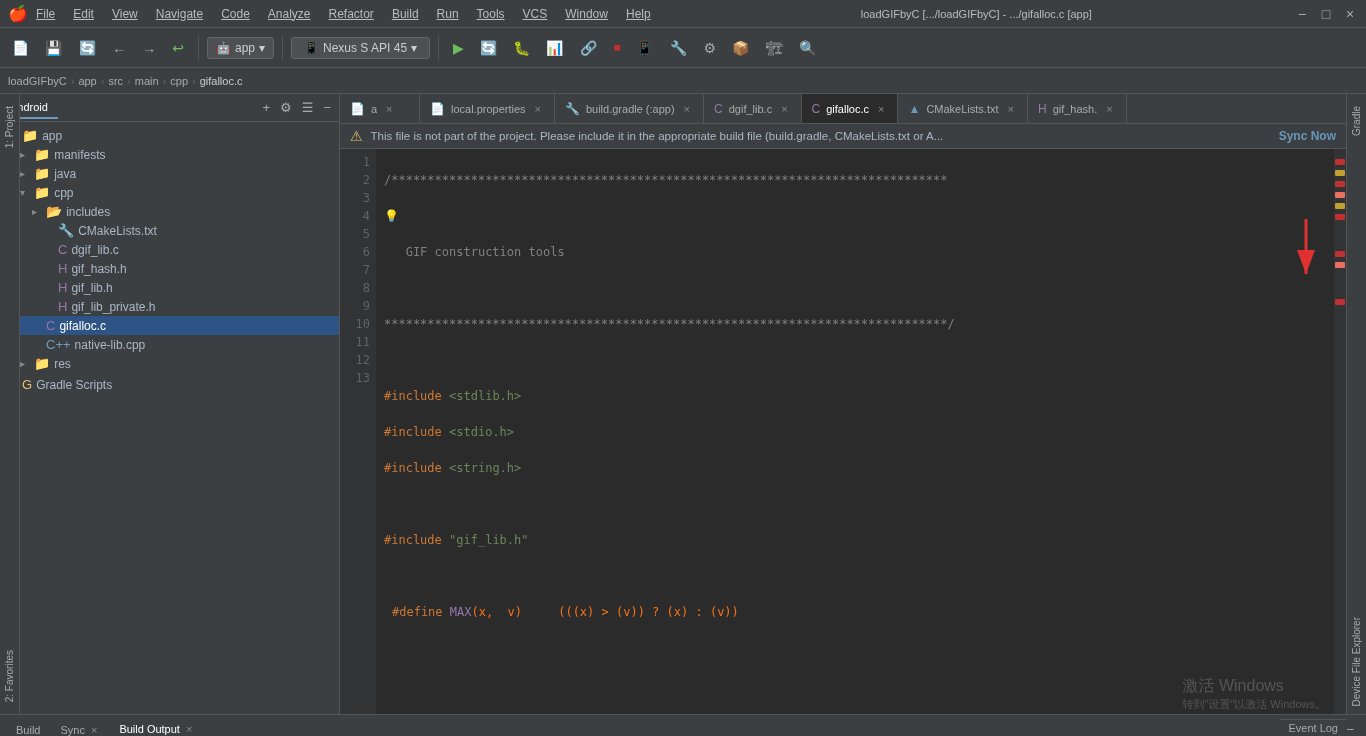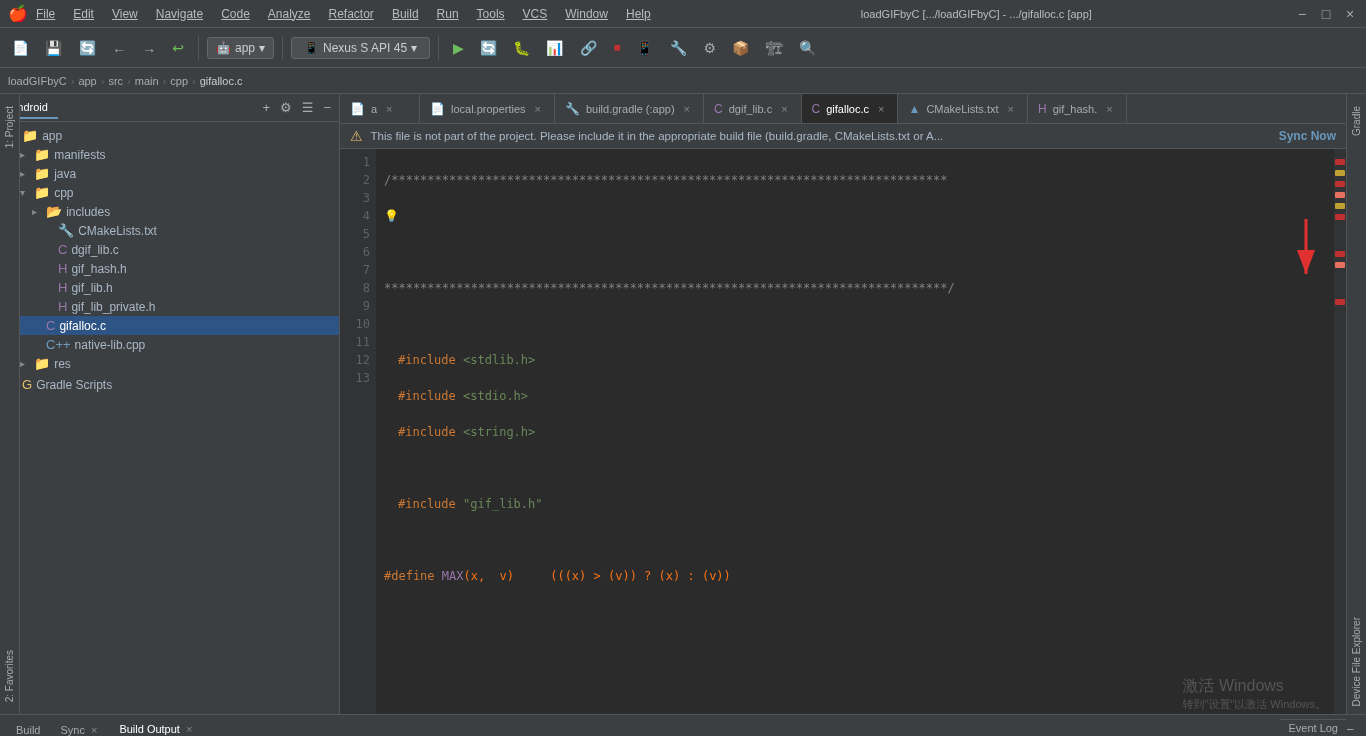--- a/index.html
+++ b/index.html
@@ -175,24 +175,24 @@
       flex: 1;
       padding: 4px 8px;
       font-family: monospace;
       font-size: 12px;
       line-height: 18px;
       overflow: auto;
       white-space: pre;
     }
     .code-line { height: 18px; display: block; }
     .c-comment { color: #808080; }
-    .c-include-kw { color: #cc7832; margin-left: 14px; }
+    .c-include-kw { color: #cc7832; }
     .c-string { color: #6a8759; }
     .c-angle { color: #6a8759; }
-    .c-define { color: #cc7832; }
+    .c-define { color: #cc7832; margin-left: 8px; }
     .c-macro { color: #9876aa; }
     .c-text { color: #f97316; }
     .c-bulb { color: #e8bf6a; }
 
     
     #right-gutter {
       width: 12px;
       background: #313335;
       display: flex;
       flex-direction: column;
@@ -513,20 +513,21 @@
         <div>8</div>
         <div>9</div>
         <div>10</div>
         <div>11</div>
         <div>12</div>
         <div>13</div>
       </div>
       <div id="code-content">
 <span class="code-line"><span class="c-comment">/*****************************************************************************</span></span>
 <span class="code-line"><span class="c-bulb">💡</span></span>
+<span class="code-line"><span class="c-comment">   GIF construction tools</span></span>
 <span class="code-line"></span>
 <span class="code-line"><span class="c-comment">******************************************************************************/</span></span>
 <span class="code-line"></span>
 <span class="code-line"><span class="c-include-kw">#include</span> <span class="c-angle">&lt;stdlib.h&gt;</span></span>
 <span class="code-line"><span class="c-include-kw">#include</span> <span class="c-angle">&lt;stdio.h&gt;</span></span>
 <span class="code-line"><span class="c-include-kw">#include</span> <span class="c-angle">&lt;string.h&gt;</span></span>
 <span class="code-line"></span>
 <span class="code-line"><span class="c-include-kw">#include</span> <span class="c-string">"gif_lib.h"</span></span>
 <span class="code-line"></span>
 <span class="code-line"><span class="c-define">#define</span> <span class="c-macro">MAX</span><span class="c-text">(x,  v)     (((x) &gt; (v)) ? (x) : (v))</span></span>

